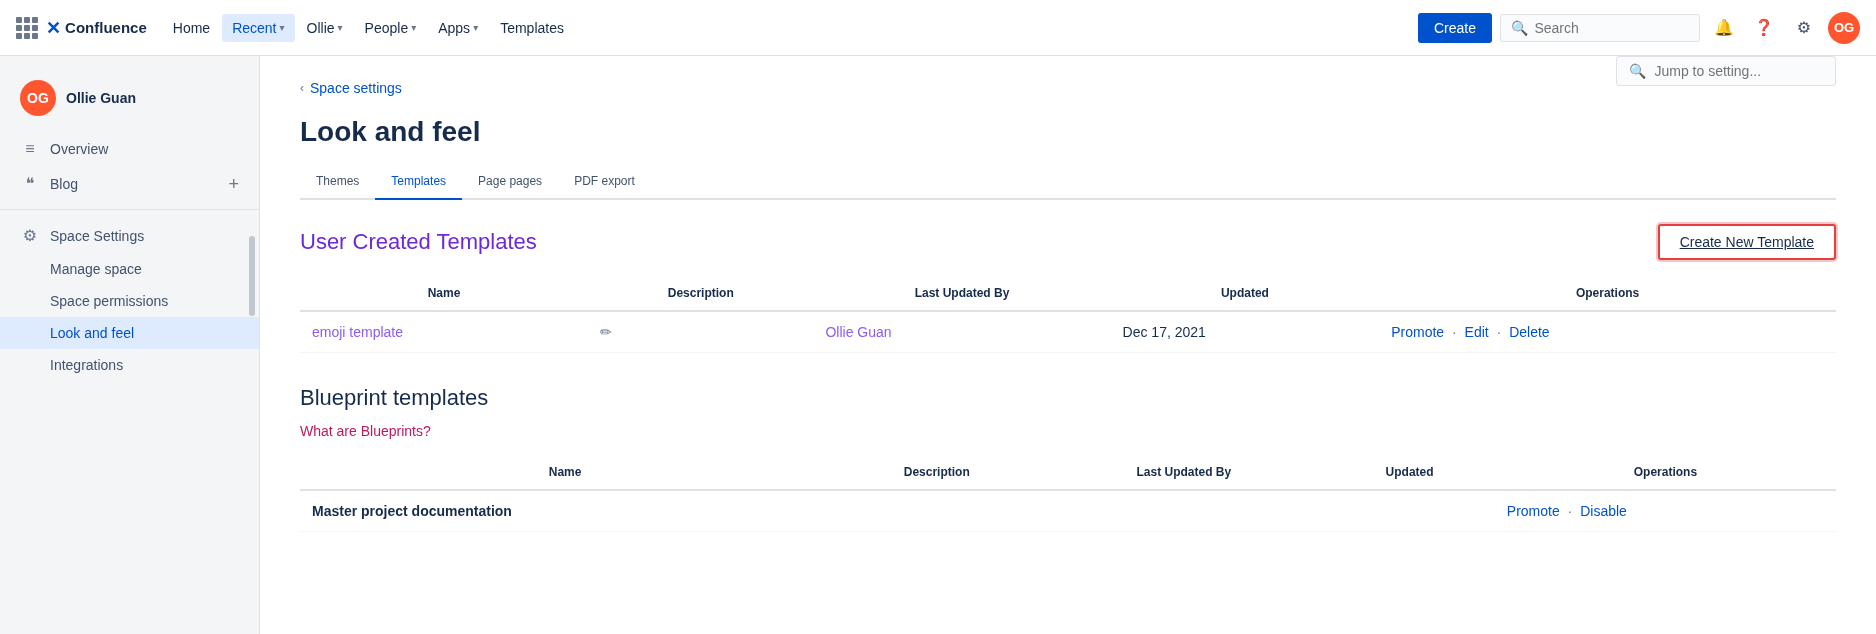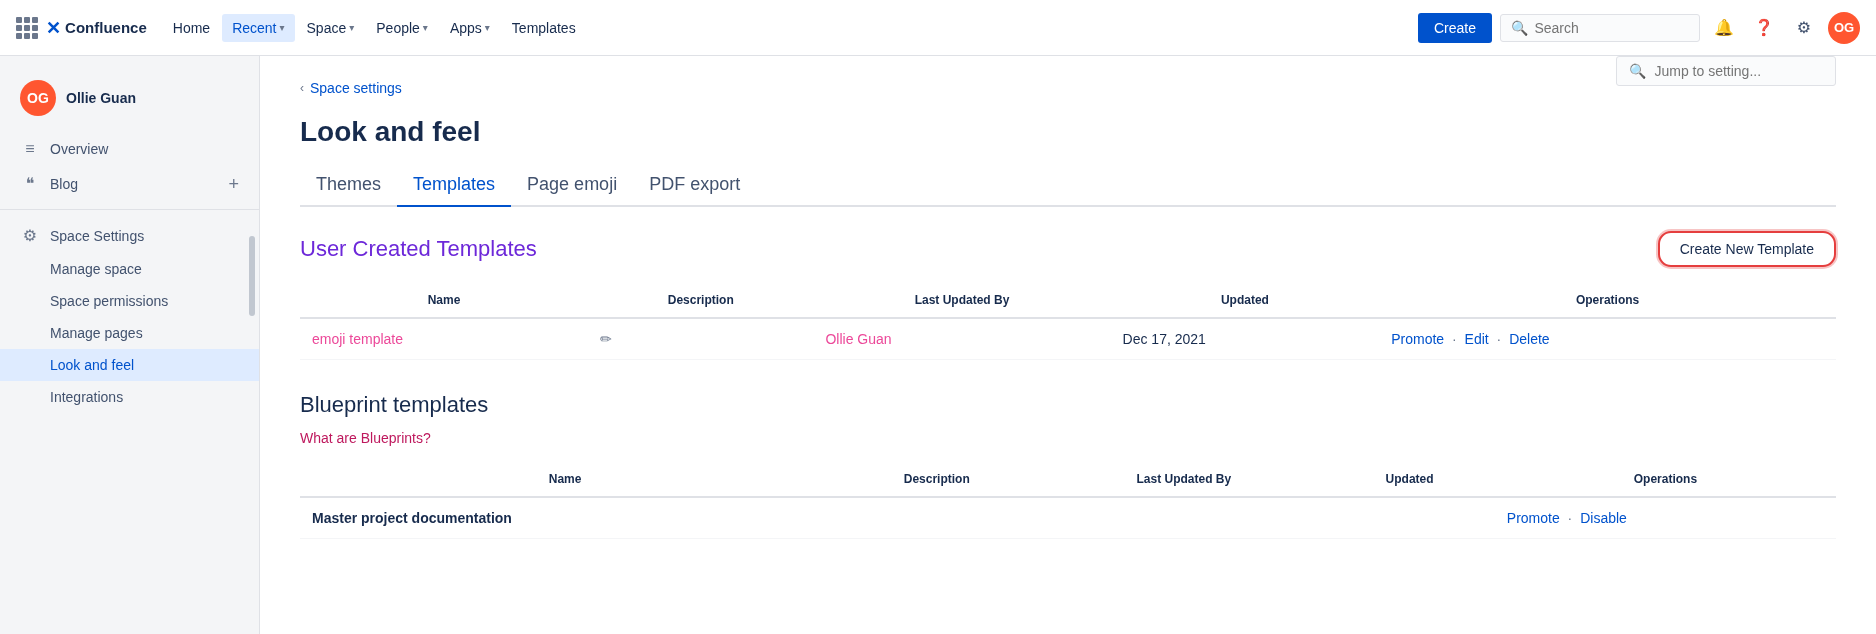--- a/index.html
+++ b/index.html
@@ -96,47 +96,47 @@
     .jump-search {
       display: flex; align-items: center; border: 1px solid #dfe1e6;
       border-radius: 3px; padding: 6px 12px; gap: 8px; background: #fafbfc;
       float: right; min-width: 220px; margin-top: -60px;
     }
     .jump-search input { border: none; background: transparent; outline: none; font-size: 14px; color: #6b778c; width: 160px; }
 
     
     .tabs { display: flex; border-bottom: 2px solid #dfe1e6; margin-bottom: 24px; gap: 0; }
     .tab {
-      padding: 10px 16px; cursor: pointer; font-size: 18px; color: #42526e;
+      padding: 10px 16px; cursor: pointer; font-size: 12px; color: #42526e;
       border-bottom: 2px solid transparent; margin-bottom: -2px;
     }
     .tab.active { color: #0052cc; border-bottom: 2px solid #0052cc; font-weight: 500; }
 
     
     .section-header {
       display: flex; align-items: center; justify-content: space-between;
       margin-bottom: 16px;
     }
     .section-title { font-size: 22px; font-weight: 500; color: #6d28d9; }
 
     .create-new-btn {
       background: #fff; border: 2px solid #e53e3e; color: #172b4d;
-      padding: 8px 20px; border-radius: 13px; font-size: 14px; cursor: pointer;
-      font-weight: 400; box-shadow: 0 0 0 2px rgba(229,62,62,0.3);
+      padding: 8px 20px; border-radius: 3px; font-size: 14px; cursor: pointer;
+      font-weight: 400; box-shadow: 0 0 0 2px rgba(229,62,62,0.3); text-decoration: underline;
     }
 
     
     .table { width: 100%; border-collapse: collapse; margin-bottom: 32px; }
     .table thead tr { border-bottom: 2px solid #dfe1e6; }
     .table th {
       text-align: center; padding: 10px 12px; font-size: 12px; font-weight: 600;
       color: #172b4d; text-transform: none;
     }
     .table td { padding: 12px 12px; font-size: 14px; color: #172b4d; border-bottom: 1px solid #f4f5f7; vertical-align: middle; }
-    .table td.link { color: #ec4899; cursor: pointer; margin-top: 30px; }
+    .table td.link { color: #8b5cf6; cursor: pointer; margin-top: 30px; }
     .table td.ops a { color: #0052cc; cursor: pointer; text-decoration: none; }
     .table td.ops .sep { color: #6b778c; margin: 0 4px; }
 
     .edit-icon { color: #6b778c; cursor: pointer; font-size: 14px; }
 
     
     .blueprint-title { font-size: 22px; font-weight: 500; color: #172b4d; margin-bottom: 12px; }
     .blueprint-link { color: #be185d; font-size: 14px; cursor: pointer; margin-bottom: 16px; display: block; }
 
     
@@ -168,21 +168,21 @@
 
   <div class="topnav-nav">
     <div class="topnav-nav-item">
       <span>Home</span>
     </div>
     <div class="topnav-nav-item active">
       <span>Recent</span>
       <span class="chevron">▾</span>
     </div>
     <div class="topnav-nav-item">
-      <span>Space</span>
+      <span>Ollie</span>
       <span class="chevron">▾</span>
     </div>
     <div class="topnav-nav-item">
       <span>People</span>
       <span class="chevron">▾</span>
     </div>
     <div class="topnav-nav-item">
       <span>Apps</span>
       <span class="chevron">▾</span>
     </div>
@@ -232,24 +232,20 @@
       <span>Space Settings</span>
     </div>
     <div class="sidebar-nav-item">
       <span class="icon"> </span>
       <span>Manage space</span>
     </div>
     <div class="sidebar-nav-item">
       <span class="icon"> </span>
       <span>Space permissions</span>
     </div>
-    <div class="sidebar-nav-item">
-      <span class="icon"> </span>
-      <span>Manage pages</span>
-    </div>
     <div class="sidebar-nav-item active">
       <span class="icon"> </span>
       <span>Look and feel</span>
     </div>
     <div class="sidebar-nav-item">
       <span class="icon"> </span>
       <span>Integrations</span>
     </div>
   </aside>
 
@@ -263,21 +259,21 @@
     <div class="jump-search">
       <span>🔍</span>
       <input type="text" placeholder="Jump to setting..." style="">
     </div>
 
     <h1 class="page-title">Look and feel</h1>
 
     <div class="tabs">
       <div class="tab">Themes</div>
       <div class="tab active">Templates</div>
-      <div class="tab">Page emoji</div>
+      <div class="tab">Page pages</div>
       <div class="tab">PDF export</div>
     </div>
 
     <div class="section-header">
       <h2 class="section-title">User Created Templates</h2>
       <button class="create-new-btn">Create New Template</button>
     </div>
 
     <div style="position:relative;">
       <table class="table">

